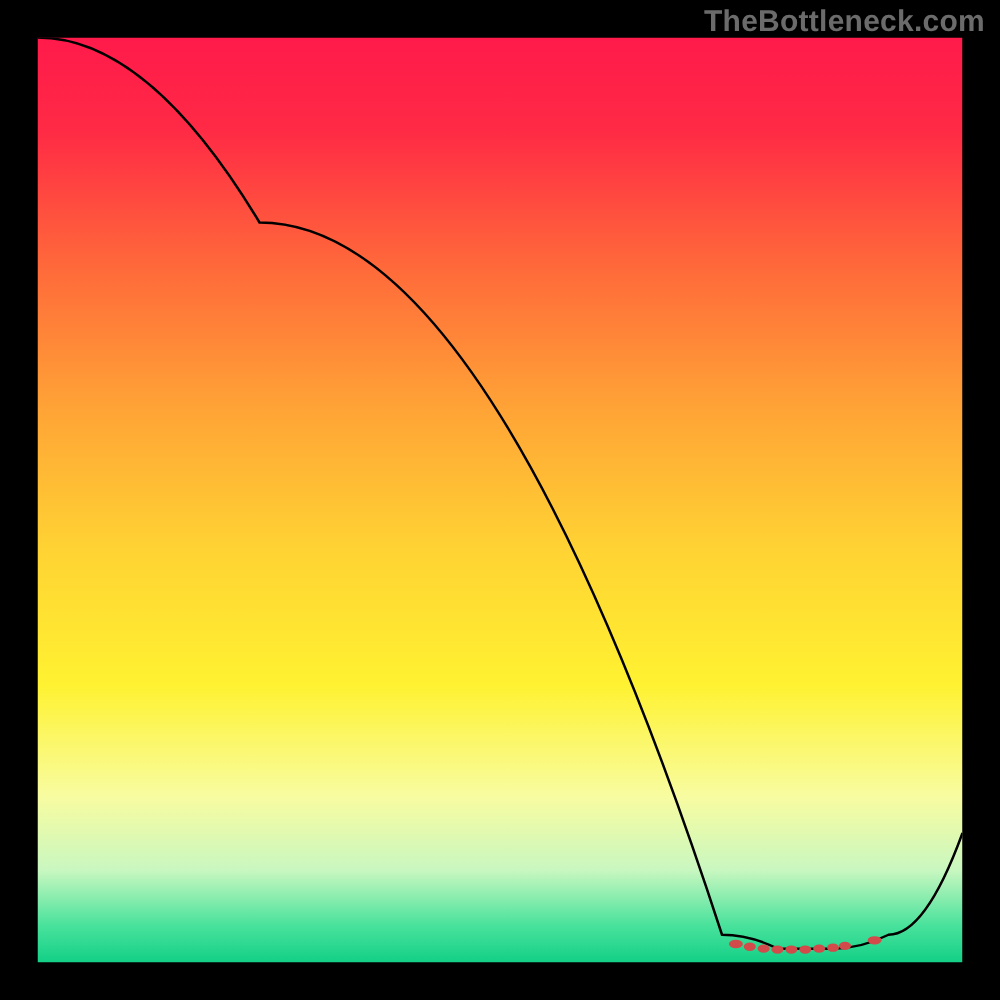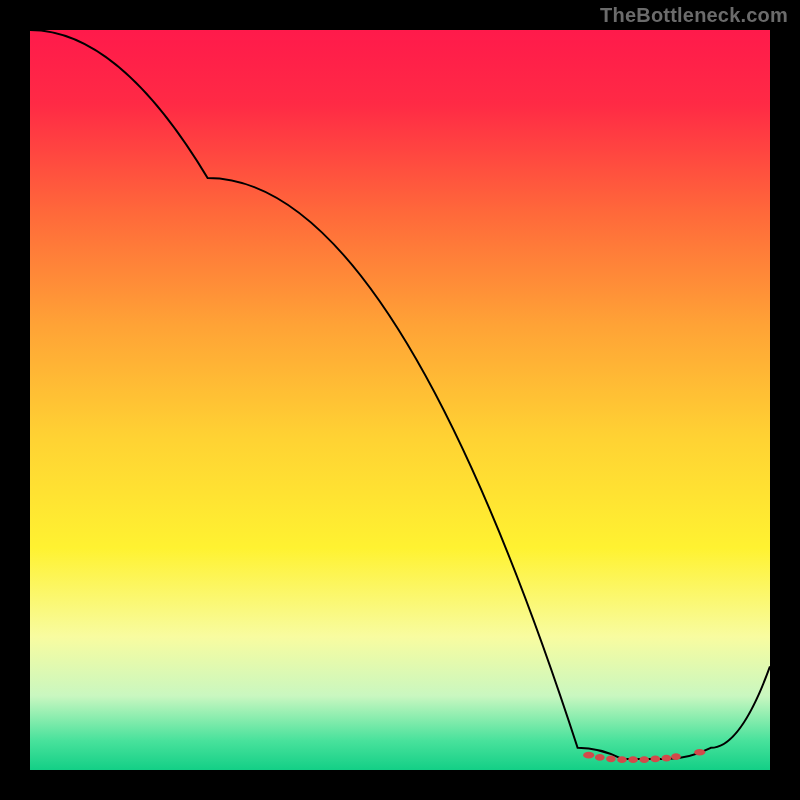--- a/index.html
+++ b/index.html
@@ -15,21 +15,21 @@
     position: relative;
     width: 800px;
     height: 800px;
     background: #000;
   }
   .watermark {
     position: absolute;
     top: 4px;
     right: 12px;
     color: #6b6b6b;
-    font-size: 20px;
+    font-size: 24px;
     font-weight: 600;
     letter-spacing: 0.2px;
     user-select: none;
     text-align: right;
   }
   .plot {
     position: absolute;
     left: 30px;
     top: 30px;
     width: 740px;

